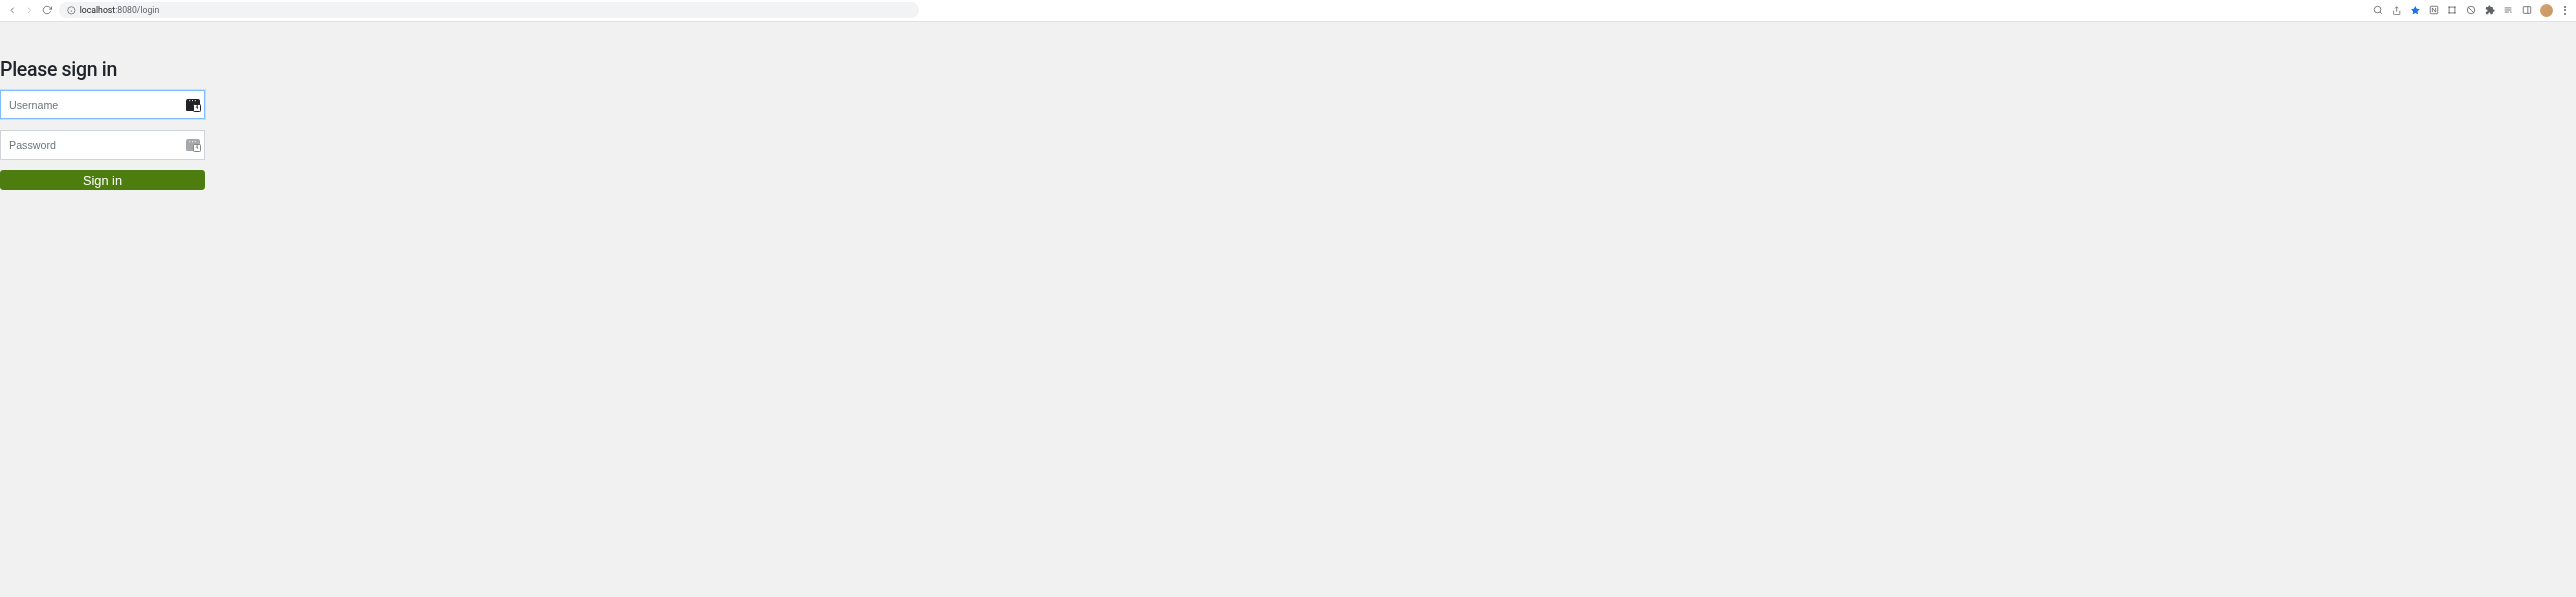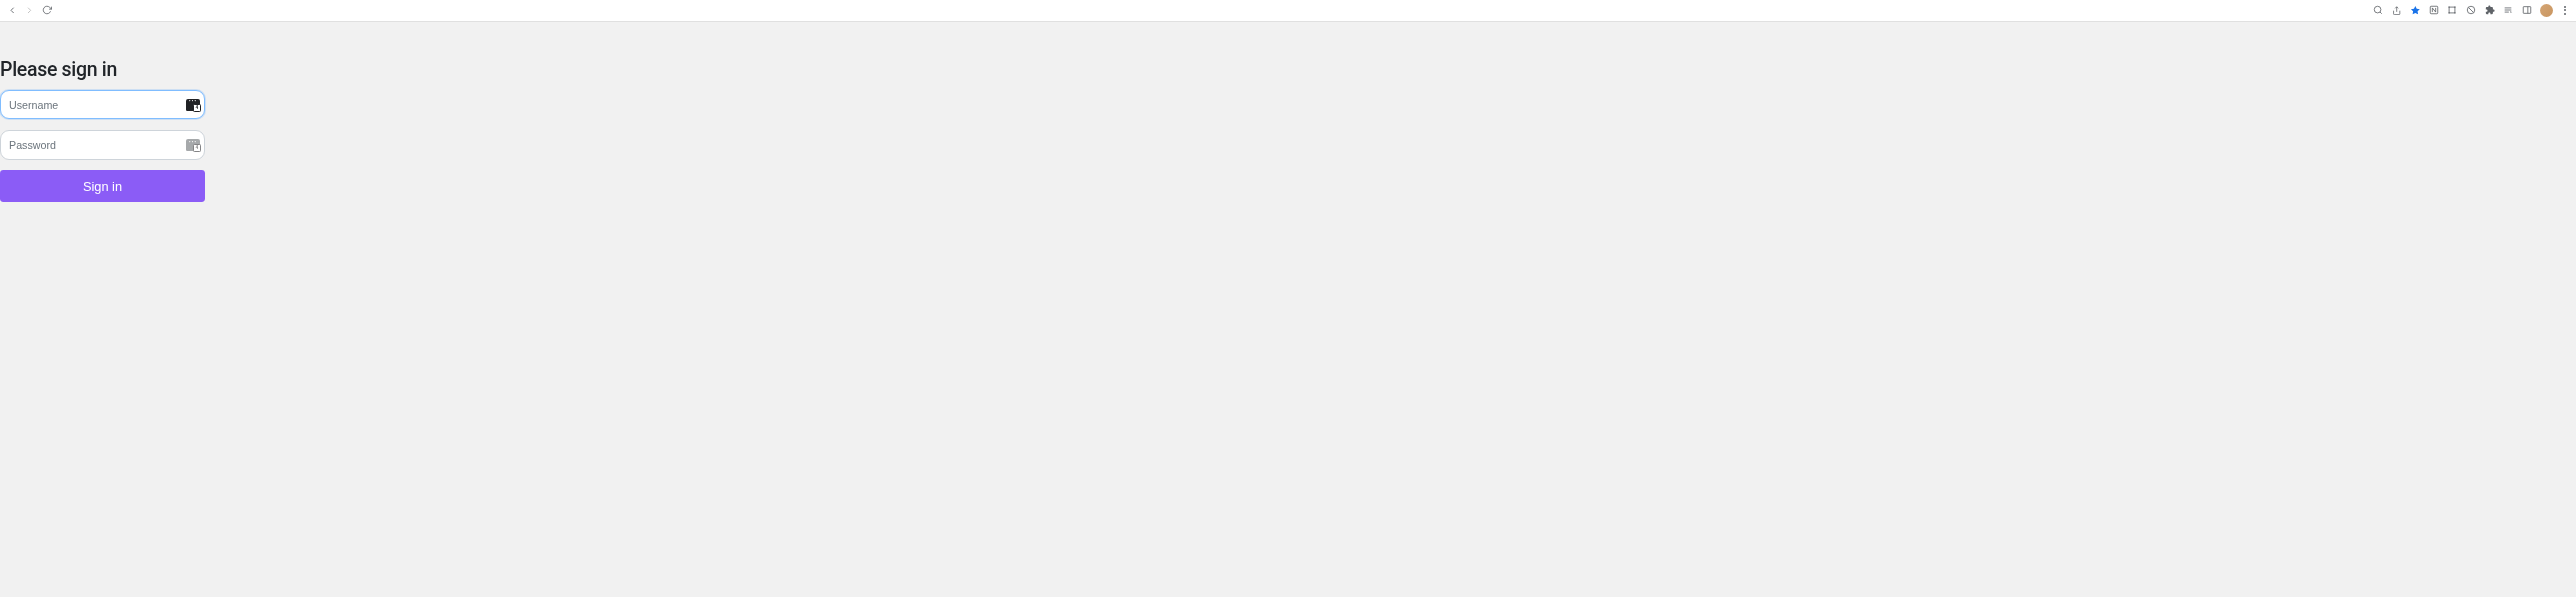--- a/index.html
+++ b/index.html
@@ -128,21 +128,21 @@
     .input-wrapper {
       position: relative;
       margin-bottom: 10.7px;
     }
     .form-input {
       width: 100%;
       height: 29.5px;
       padding: 0 27px 0 8px;
       font-size: 10.7px;
       border: 0.7px solid #ced4da;
-      border-radius: 9px;
+      border-radius: 0;
       background: #fff;
       color: #495057;
       outline: none;
     }
     .form-input::placeholder {
       color: #6c757d;
     }
     .form-input.focused {
       border-color: #80bdff;
       box-shadow: 0 0 0 0.1rem rgba(0,123,255,.15);
@@ -187,22 +187,22 @@
       align-items: center;
       justify-content: center;
       line-height: 1;
     }
     .pwmgr-icon.muted {
       opacity: 0.55;
       background: #5f6368;
     }
     .signin-btn {
       width: 100%;
-      height: 32px;
-      background: #8b5cf6;
+      height: 20px;
+      background: #4d7c0f;
       color: #fff;
       border: none;
       border-radius: 3.4px;
       font-size: 12.8px;
       font-weight: 400;
       cursor: pointer;
     }
   </style>
 </head>
 <body>
@@ -219,20 +219,32 @@
           <polyline points="9 18 15 12 9 6"></polyline>
         </svg>
     </div>
     <div class="nav-btn">
       <svg width="10" height="10" viewBox="0 0 24 24" fill="none" stroke="currentColor" stroke-width="2">
           <path d="M23 4v6h-6"></path>
           <path d="M20.49 15a9 9 0 1 1-2.12-9.36L23 10"></path>
         </svg>
     </div>
   </div>
+  <div class="address-bar">
+    <span class="info-icon">
+      <svg width="8.7" height="8.7" viewBox="0 0 24 24" fill="none" stroke="currentColor" stroke-width="2">
+          <circle cx="12" cy="12" r="10"></circle>
+          <line x1="12" y1="16" x2="12" y2="12"></line>
+          <line x1="12" y1="8" x2="12.01" y2="8"></line>
+        </svg>
+    </span>
+    <span class="url-text">
+      <span class="url-host">localhost</span><span class="url-port">:8080</span><span class="url-path">/login</span>
+    </span>
+  </div>
   <div class="toolbar-right">
     <div class="toolbar-icon">
       <svg width="10" height="10" viewBox="0 0 24 24" fill="none" stroke="currentColor" stroke-width="2">
           <circle cx="11" cy="11" r="8"></circle>
           <line x1="21" y1="21" x2="16.65" y2="16.65"></line>
         </svg>
     </div>
     <div class="toolbar-icon">
       <svg width="9.4" height="9.4" viewBox="0 0 24 24" fill="none" stroke="currentColor" stroke-width="2">
           <path d="M4 12v8a2 2 0 0 0 2 2h12a2 2 0 0 0 2-2v-8"></path>

